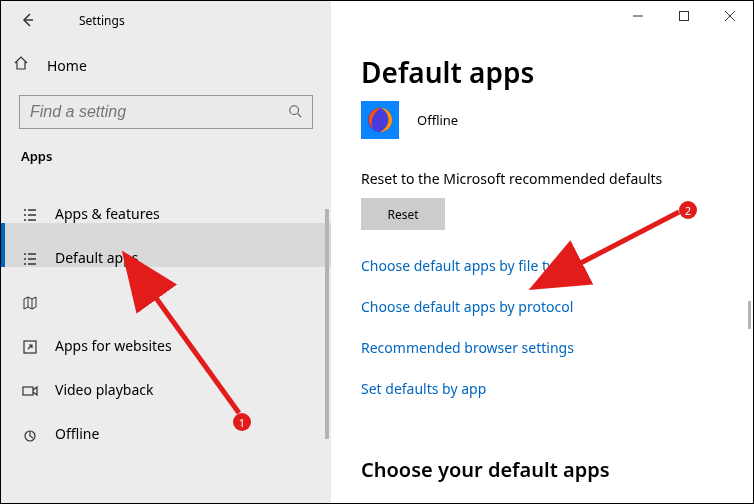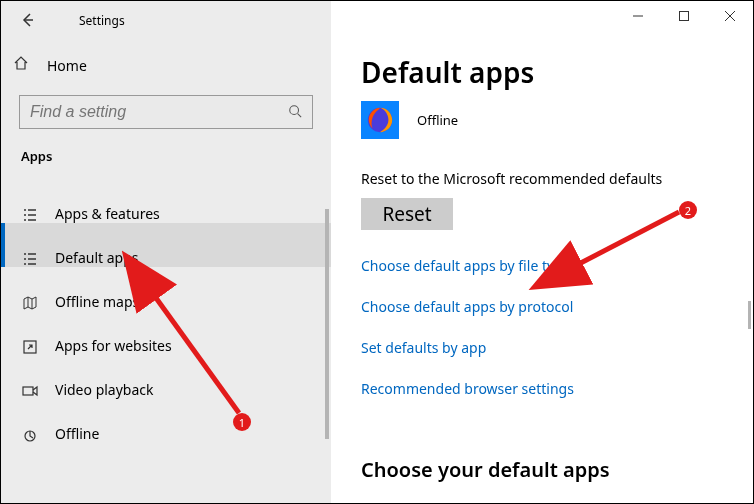--- a/index.html
+++ b/index.html
@@ -110,23 +110,23 @@
   }
   .app-icon {
     width: 38px; height: 38px; background: #0a84ff;
     display: flex; align-items: center; justify-content: center;
   }
   .reset-caption {
     font-size: 14px; color: #000; margin-top: 30px;
   }
   .reset-btn {
     margin-top: 10px;
-    width: 92px; height: 32px;
+    width: 84px; height: 32px;
     background: #ccc; border: none;
-    font-size: 19px;
+    font-size: 12px;
     display: flex; align-items: center; justify-content: center;
   }
   .link {
     display: block;
     color: #0067c0;
     font-size: 14px;
     margin-top: 26px;
   }
   .link + .link { margin-top: 22px; }
   .subheading {
@@ -203,21 +203,20 @@
             </svg>
         </span>
         <span>Default apps</span>
       </div>
       <div class="nav-item">
         <span class="nav-icon">
           <svg width="16" height="16" viewBox="0 0 16 16">
               <path d="M2 4 L6 2 L10 4 L14 2 V12 L10 14 L6 12 L2 14 Z M6 2 V12 M10 4 V14" stroke="#333" stroke-width="1" fill="none"></path>
             </svg>
         </span>
-        <span>Offline maps</span>
       </div>
       <div class="nav-item">
         <span class="nav-icon">
           <svg width="16" height="16" viewBox="0 0 16 16">
               <rect x="2" y="2" width="12" height="12" stroke="#333" stroke-width="1.2" fill="none"></rect>
               <path d="M6 10 L10 6 M7 6 H10 V9" stroke="#333" stroke-width="1.2" fill="none"></path>
             </svg>
         </span>
         <span>Apps for websites</span>
       </div>
@@ -275,22 +274,22 @@
           </svg>
         </div>
         <span>Offline</span>
       </div>
 
       <div class="reset-caption">Reset to the Microsoft recommended defaults</div>
       <div class="reset-btn">Reset</div>
 
       <a class="link">Choose default apps by file type</a>
       <a class="link">Choose default apps by protocol</a>
+      <a class="link">Recommended browser settings</a>
       <a class="link">Set defaults by app</a>
-      <a class="link">Recommended browser settings</a>
 
       <div class="subheading">Choose your default apps</div>
     </div>
 
     <div class="main-scroll"></div>
   </div>
 </div>
 
 <svg class="annotation-svg" width="754" height="504">
   <defs>

